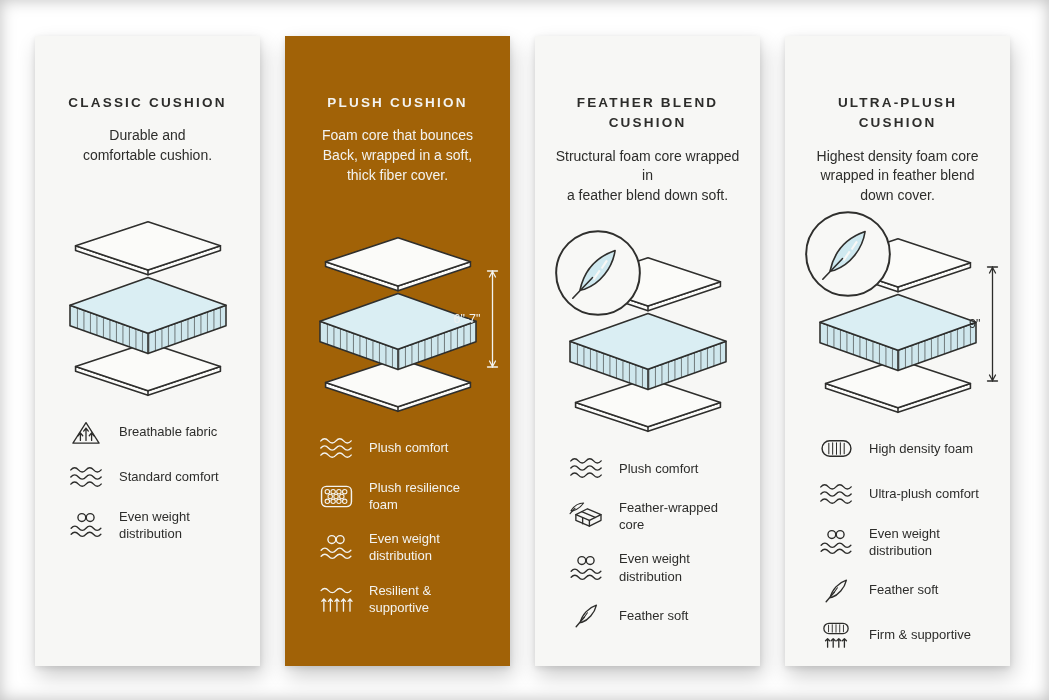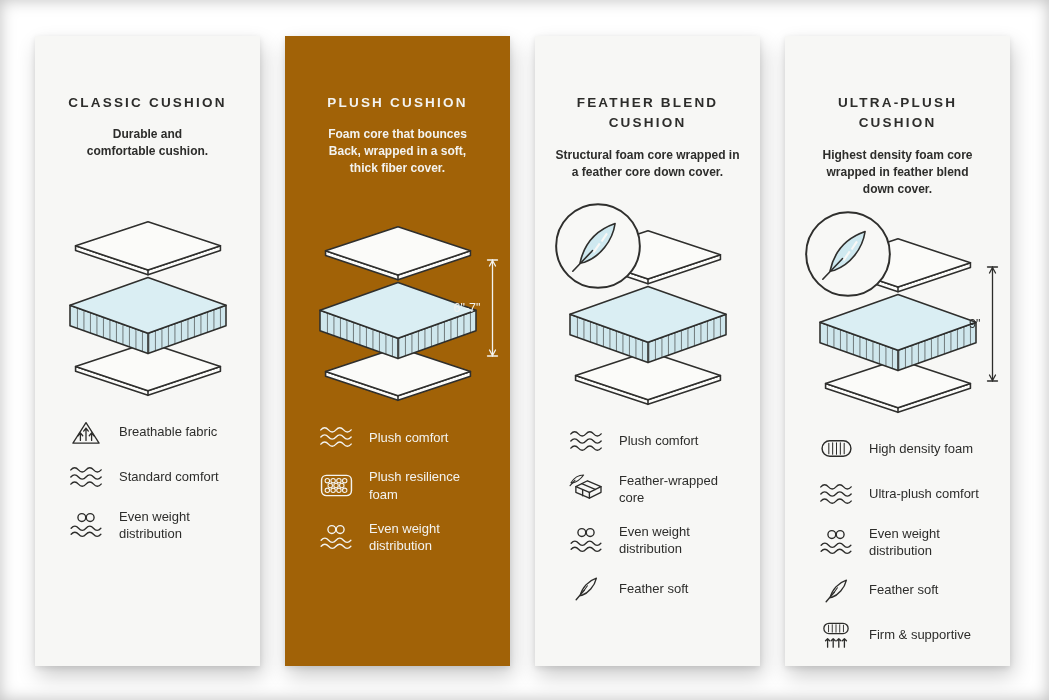--- a/index.html
+++ b/index.html
@@ -14,21 +14,21 @@
     padding:44px 16px 0;display:flex;flex-direction:column;
     box-shadow:3px 10px 20px rgba(0,0,0,.20), 0 2px 6px rgba(0,0,0,.10);
   }
   .card--dark{background:#a16207;color:#f3f3f0;}
   .card-header{min-height:104px;}
   .card-title{
     font-size:13.5px;font-weight:700;letter-spacing:2.2px;text-align:center;
     line-height:1.5;white-space:pre-line;margin-top:13px;
   }
   .card-desc{
-    margin-top:13px;font-size:12px;line-height:1.42;text-align:center;white-space:pre-line;font-weight:bold;
+    margin-top:13px;font-size:14px;line-height:1.42;text-align:center;white-space:pre-line;
   }
   .illus{position:relative;width:186px;margin:34px auto 0;height:182px;}
   svg.cushion{display:block;width:186px;height:182px;}
   .badge{position:absolute;left:-2px;top:-26px;width:90px;height:90px;}
   .measure{position:absolute;display:flex;align-items:center;gap:5px;right:-8px;}
   .measure--c2{top:35px;}
   .measure--c4{top:30px;}
   .measure-label{font-size:12.5px;white-space:nowrap;}
   .measure svg line,.measure svg path{stroke:currentColor;fill:none;stroke-width:1.3;stroke-linecap:round;}
   .features{margin-top:18px;padding-left:16px;}
@@ -254,29 +254,38 @@
       </div>
       <div class="feature">
         <span class="f-icon">
             <svg width="36" height="26" viewBox="0 0 38 28">
               <use href="#sym-evenweight"></use>
             </svg>
           </span>
         <span class="f-label">Even weight
 distribution</span>
       </div>
+      <div class="feature">
+        <span class="f-icon">
+            <svg width="36" height="28" viewBox="0 0 38 30">
+              <use href="#sym-springs"></use>
+            </svg>
+          </span>
+        <span class="f-label">Resilient &amp;
+supportive</span>
+      </div>
     </div>
   </section>
 
   <section class="card">
     <div class="card-header">
       <h2 class="card-title">FEATHER BLEND
 CUSHION</h2>
       <p class="card-desc">Structural foam core wrapped in
-a feather core down cover.</p>
+a feather blend down soft.</p>
     </div>
     <div class="illus">
       <svg class="cushion" viewBox="0 0 200 196">
           <use href="#sym-cushion"></use>
         </svg>
       <svg class="badge" viewBox="0 0 100 100">
           <use href="#sym-feather-badge"></use>
         </svg>
     </div>
     <div class="features">

